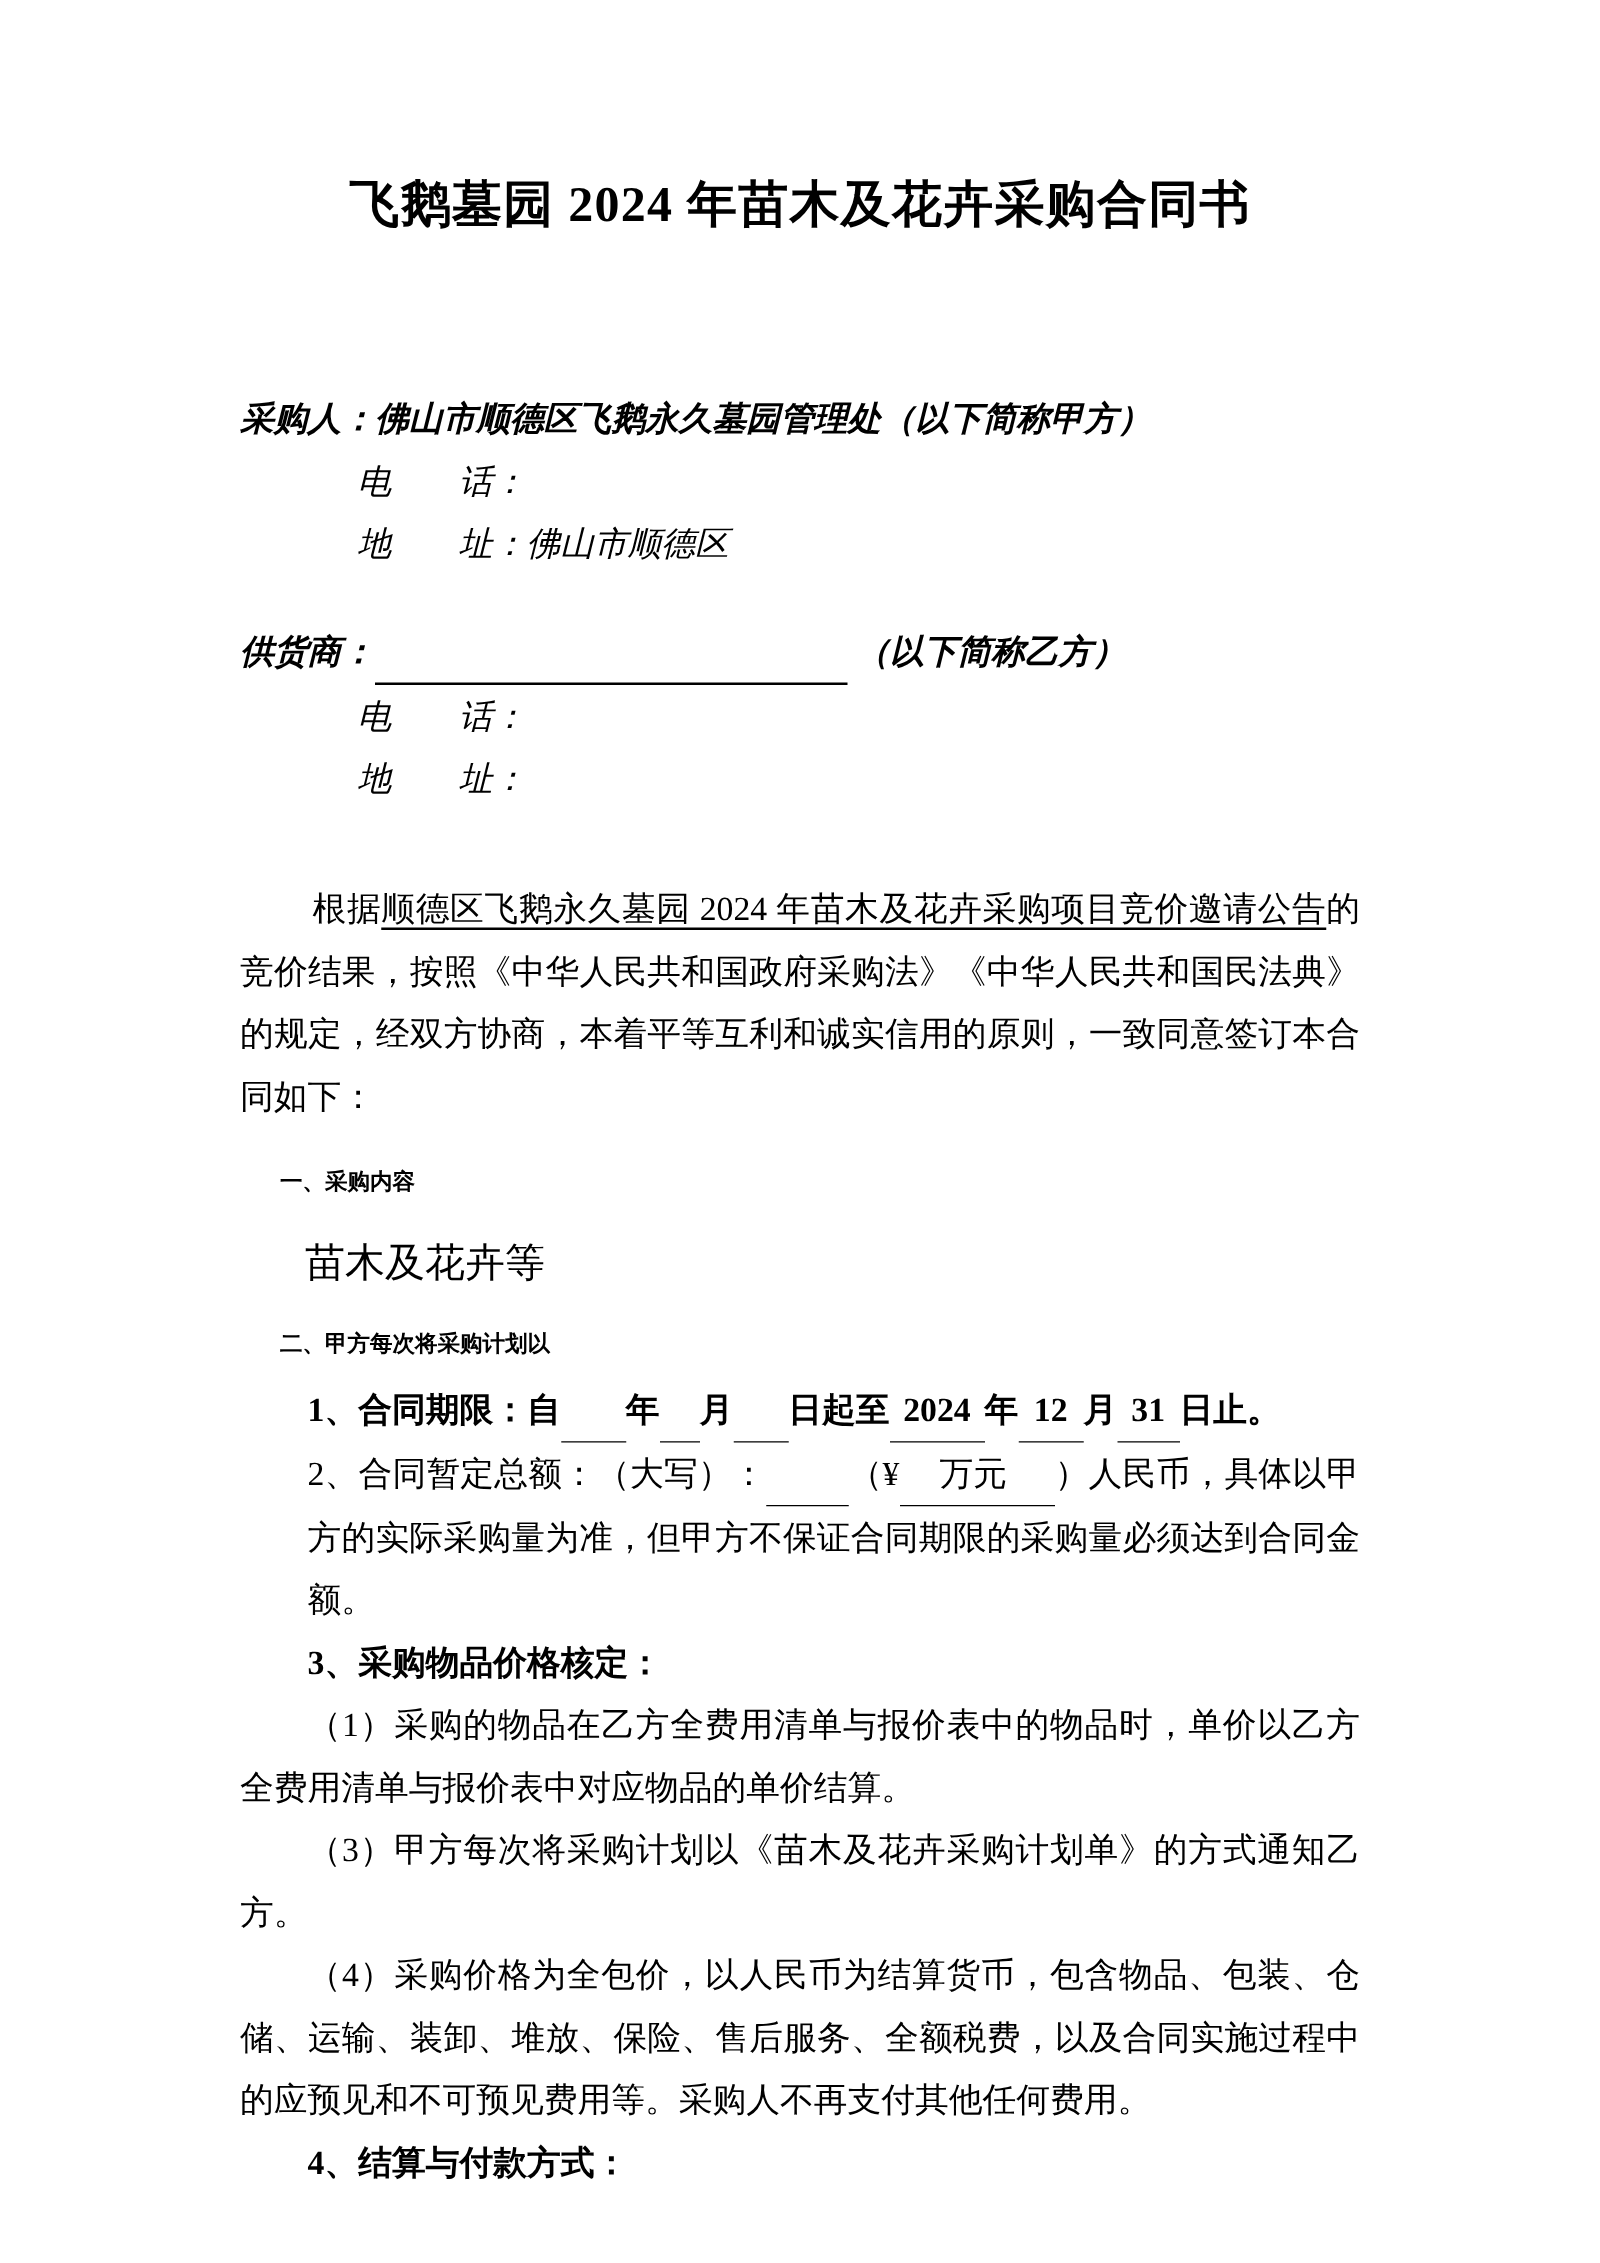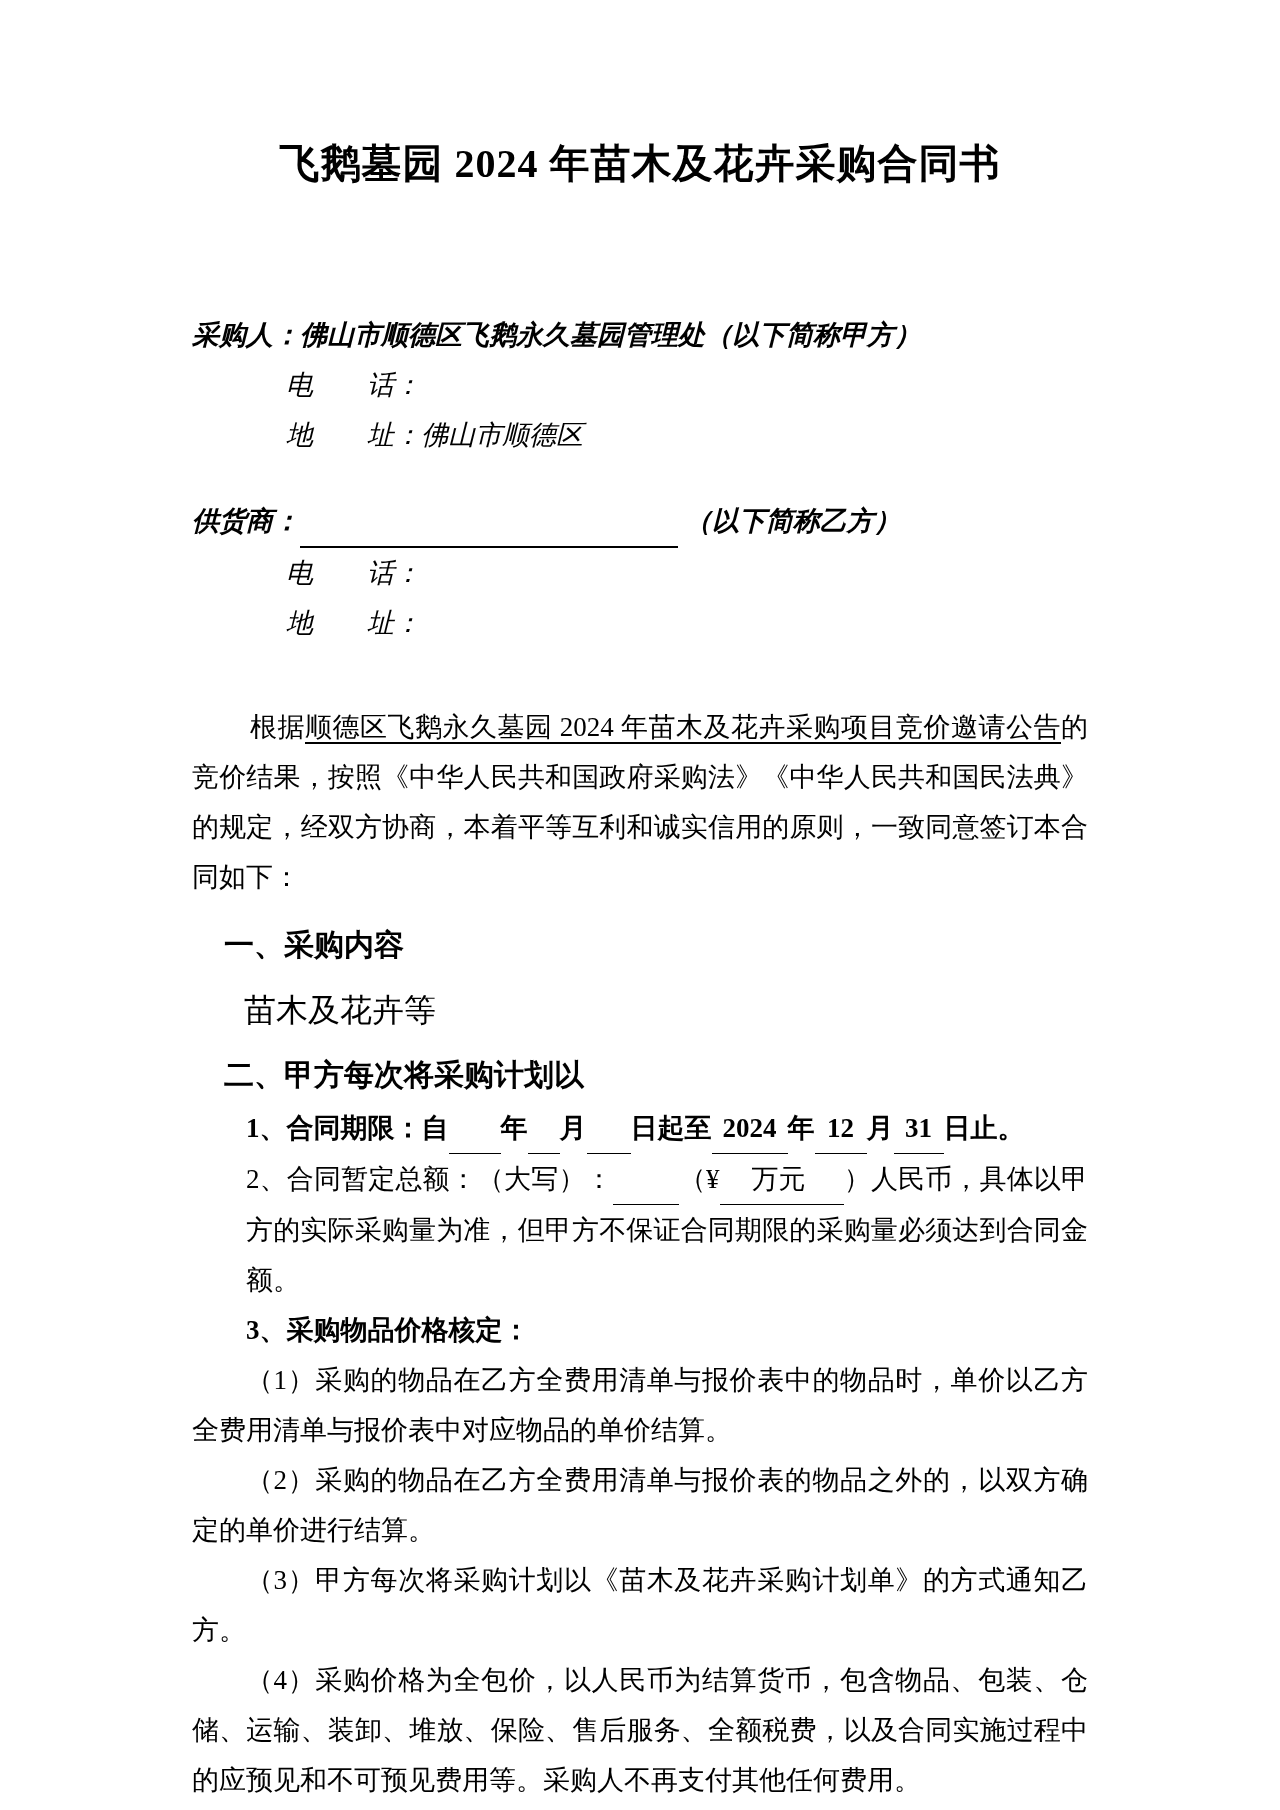--- a/index.html
+++ b/index.html
@@ -41,21 +41,21 @@
   .contact { padding-left:94px; }
   .preamble {
     margin-top:54px;
     font-size:27px;
     line-height:50px;
     text-align:justify;
     text-indent:58px;
   }
   .underlined { text-decoration:underline; text-underline-offset:6px; }
   .h-sec {
-    font-size:30px; line-height:50px; font-weight:700;
+    font-size:18px; line-height:50px; font-weight:700;
     margin-left:32px;
   }
   .h1-sec { margin-top:18px; }
   .s1-content { margin-top:15px; margin-left:52px; font-size:32px; line-height:50px; }
   .h2-sec { margin-top:15px; }
   .item-line {
     font-size:27px; line-height:50px;
     text-indent:54px;
     font-weight:bold;
   }
@@ -112,20 +112,19 @@
     <div class="s1-content">苗木及花卉等</div>
 
     <div class="h-sec h2-sec">二、甲方每次将采购计划以</div>
 
     <div class="item-line item1-line"><span>1、合同期限：自</span><span class="bl w52">&nbsp;</span><span>年</span><span class="bl w32">&nbsp;</span><span>月</span><span class="bl w44">&nbsp;</span><span>日起至</span><span class="bl w76">2024</span><span>年</span><span class="bl w52">12</span><span>月</span><span class="bl w50">31</span><span>日止。</span></div>
 
     <div class="item2-para"><span>2、合同暂定总额：（大写）：</span><span class="bl w66">&nbsp;</span><span>（¥</span><span class="bl bl-r w118">万元</span><span>）人民币，具体以甲方的实际采购量为准，但甲方不保证合同期限的采购量必须达到合同金额。</span></div>
 
     <div class="item-line">3、采购物品价格核定：</div>
     <div class="sub-para">（1）采购的物品在乙方全费用清单与报价表中的物品时，单价以乙方全费用清单与报价表中对应物品的单价结算。</div>
-    <div class="sub-para">（2）采购的物品在乙方全费用清单与报价表的物品之外的，以双方确定的单价进行结算。</div>
     <div class="sub-para">（3）甲方每次将采购计划以《苗木及花卉采购计划单》的方式通知乙方。</div>
     <div class="sub-para">（4）采购价格为全包价，以人民币为结算货币，包含物品、包装、仓储、运输、装卸、堆放、保险、售后服务、全额税费，以及合同实施过程中的应预见和不可预见费用等。采购人不再支付其他任何费用。</div>
 
     <div class="item-line">4、结算与付款方式：</div>
 
   </div>
 </div>
 
 </body></html>

